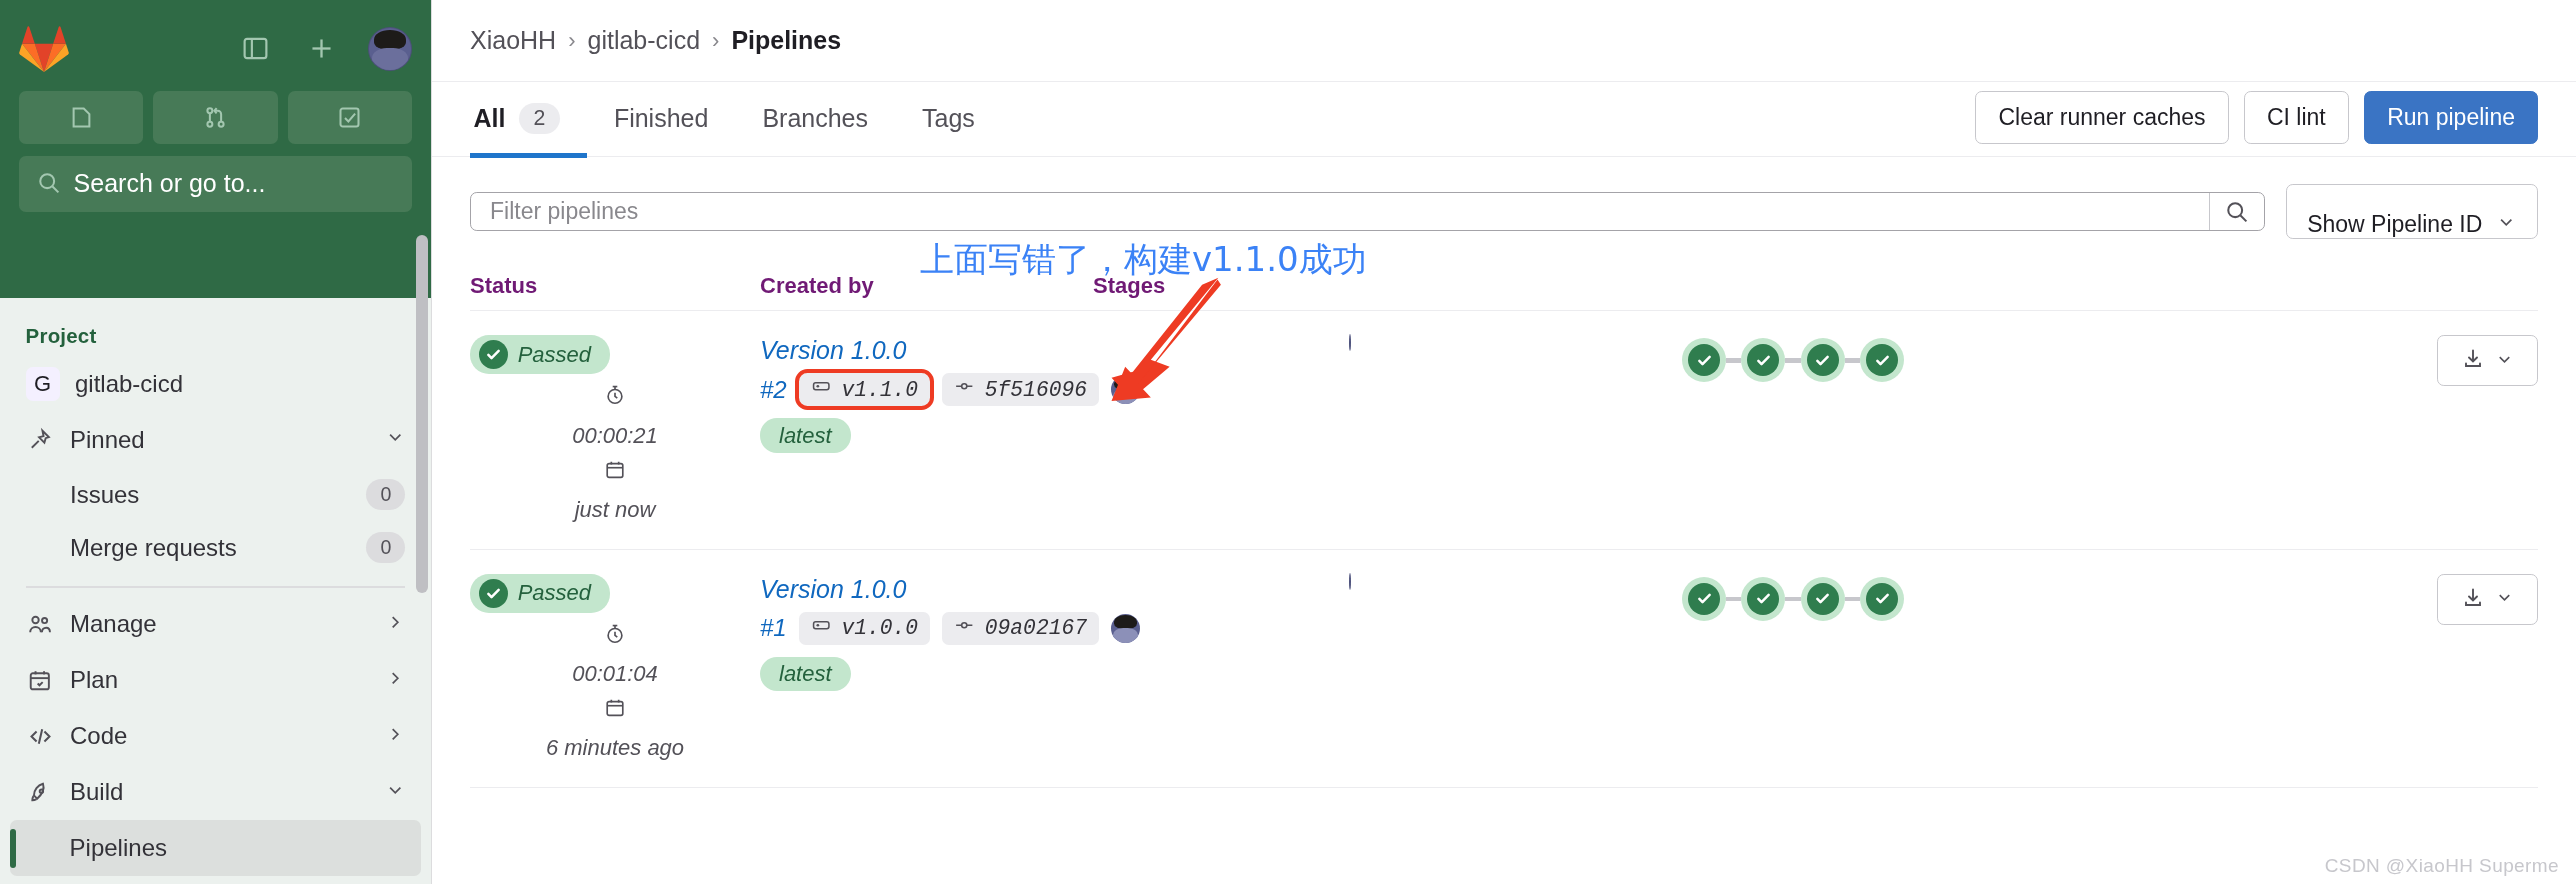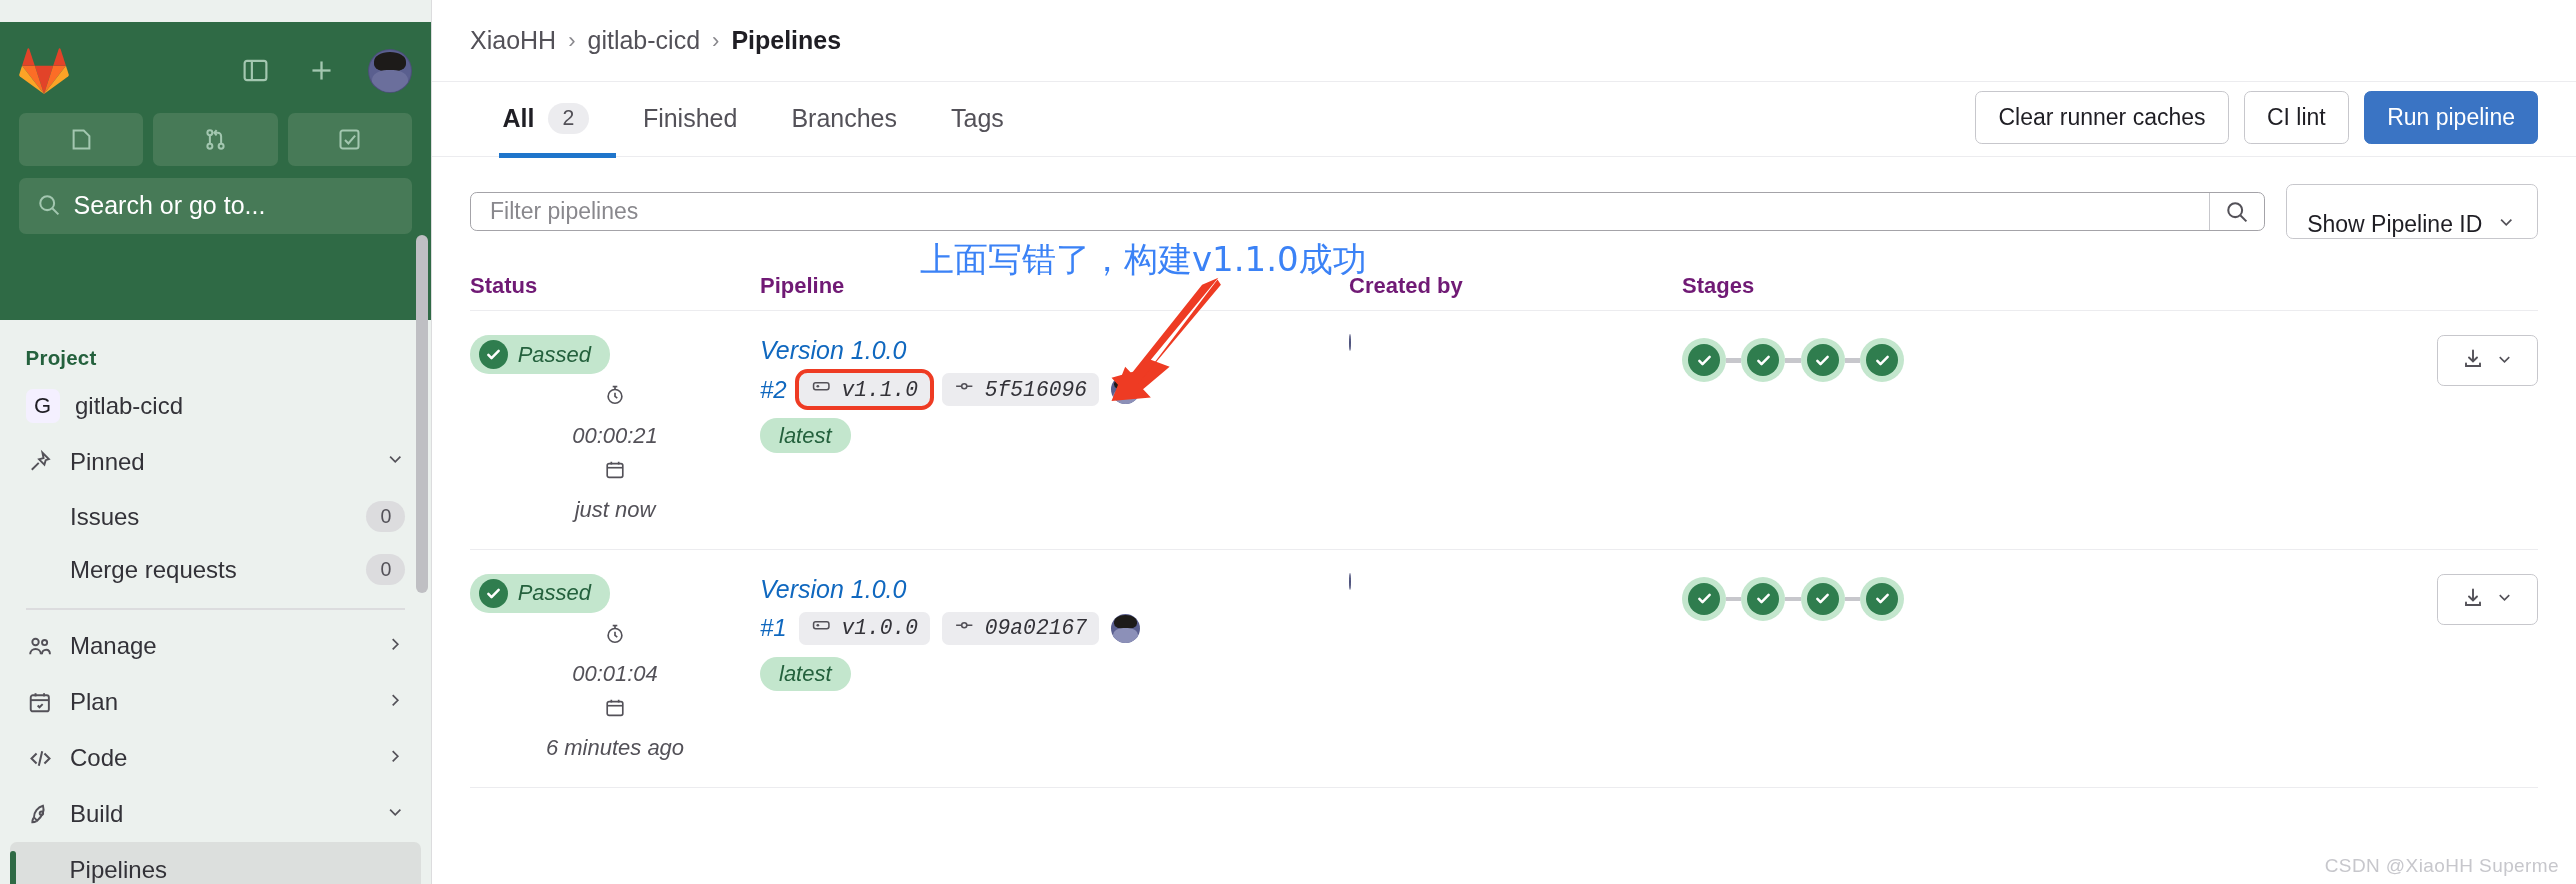--- a/index.html
+++ b/index.html
@@ -18,21 +18,20 @@
     width: 432px; height: 884px;
     background: #ecf1ee;
     position: relative;
     flex: 0 0 432px;
     border-right: 1.7px solid #dcdcde;
   }
   .sidebar-top {
     background: #2f6a45;
     padding: 15.4px 19px 19px 19px;
     height: 298px;
-    margin-top: 22px;
   }
   .sb-row1 { display: flex; align-items: center; height: 67px; }
   .gl-logo { width: 50px; height: 48px; }
   .sb-row1-right { margin-left: auto; display: flex; align-items: center; gap: 27px; }
   .icon-btn { width: 39px; height: 39px; display: flex; align-items: center; justify-content: center; cursor: pointer; }
   .avatar {
     width: 44px; height: 44px; border-radius: 50%;
     background: #5a5f8f; position: relative; overflow: hidden;
     border: 0.9px solid rgba(0,0,0,.15);
     flex: 0 0 44px;
@@ -111,21 +110,21 @@
   .tabs-bar {
     display: flex; align-items: flex-end; padding: 0 38px;
     border-bottom: 1.7px solid #ececef; height: 75px;
   }
   .tabs { display: flex; align-items: center; gap: 0; height: 75px; }
   .tab {
     display: flex; align-items: center; gap: 13.7px;
     padding: 0 27px; height: 75px; font-size: 25px; color: #535158;
     cursor: pointer; position: relative;
   }
-  .tab:first-child { padding-left: 3.4px; margin-left: 29px; }
+  .tab:first-child { padding-left: 3.4px; }
   .tab.active { color: #1f1e24; font-weight: bold; }
   .tab.active::after {
     content: ""; position: absolute; left: 0; right: 0; bottom: -1.7px; height: 4.3px;
     background: #1f75cb;
   }
   .tab .tab-count {
     background: #ececef; color: #535158; font-weight: normal;
     font-size: 21.3px; border-radius: 15.4px; padding: 2.6px 14.5px;
   }
   .tabs-actions { margin-left: auto; display: flex; align-items: center; gap: 15.4px; padding-bottom: 12px; }
@@ -495,21 +494,20 @@
           <svg width="20.5" height="20.5" viewBox="0 0 24 24" fill="none" stroke="#535158" stroke-width="2">
               <path d="M6 9l6 6 6-6"></path>
             </svg>
         </span>
       </div>
     </div>
 
     <div class="table">
       <div class="thead">
         <div class="col-status">Status</div>
-        <div class="col-pipeline">Pipeline</div>
         <div class="col-created">Created by</div>
         <div class="col-stages">Stages</div>
         <div class="col-actions"></div>
       </div>
 
       <div class="trow">
         <div class="col-status">
           <span class="status-badge">
             <span class="check-circle">
               <svg width="19" height="19" viewBox="0 0 24 24" fill="none" stroke="#fff" stroke-width="3.2" stroke-linecap="round" stroke-linejoin="round">

